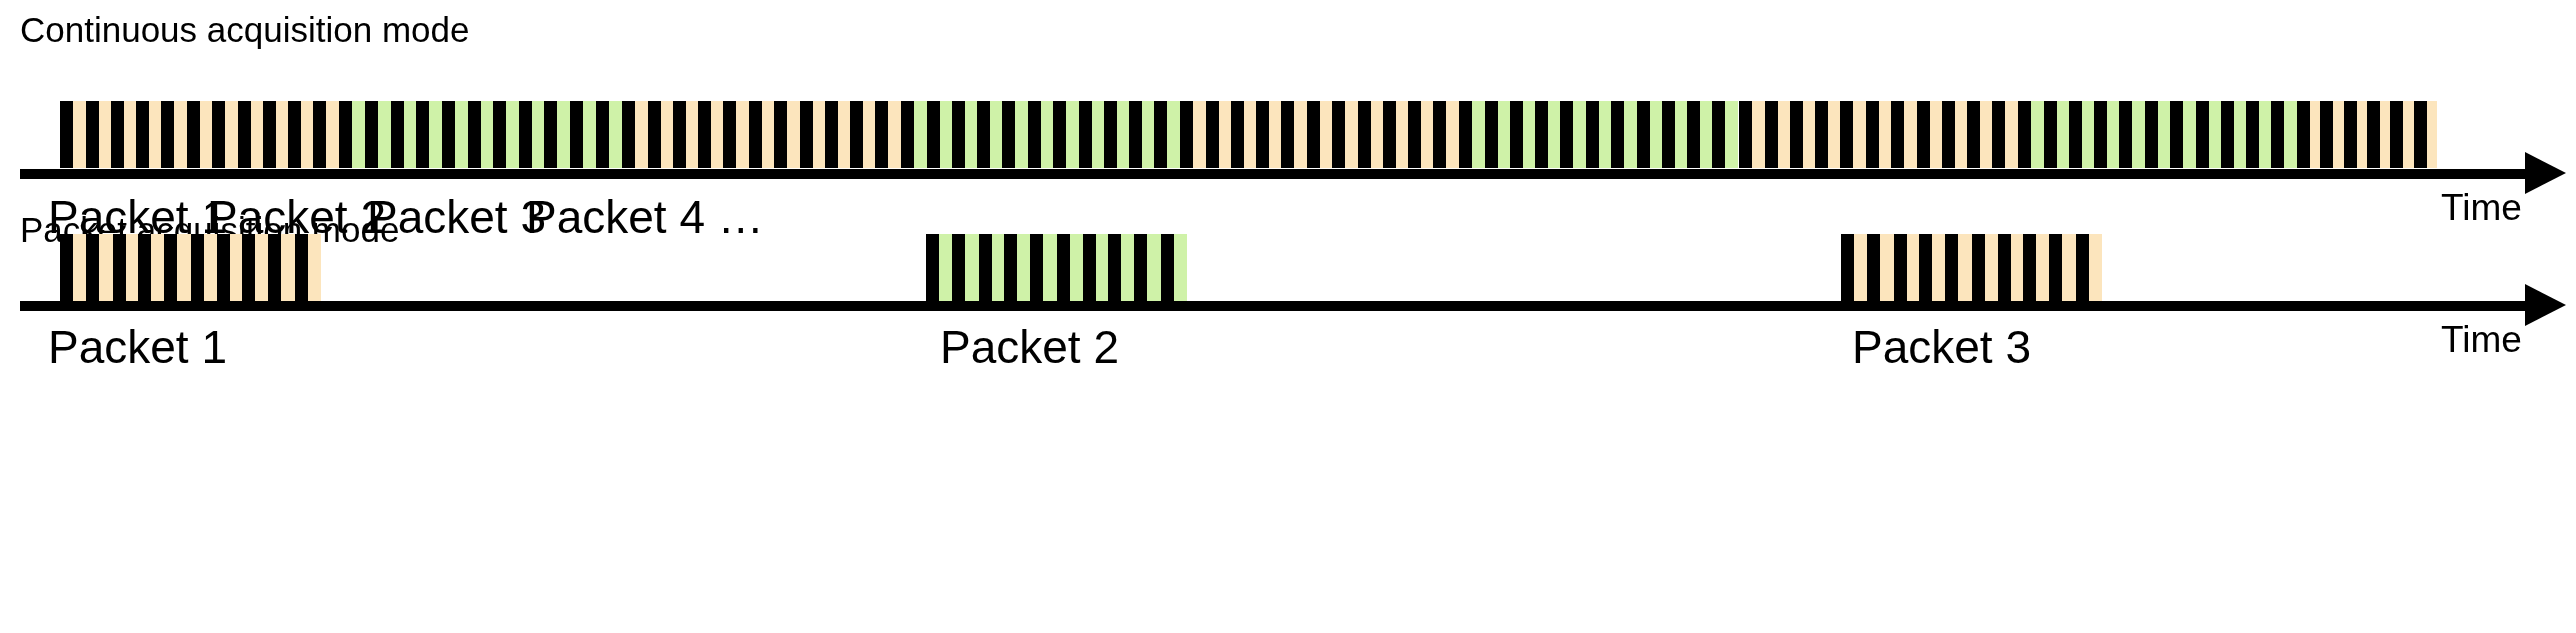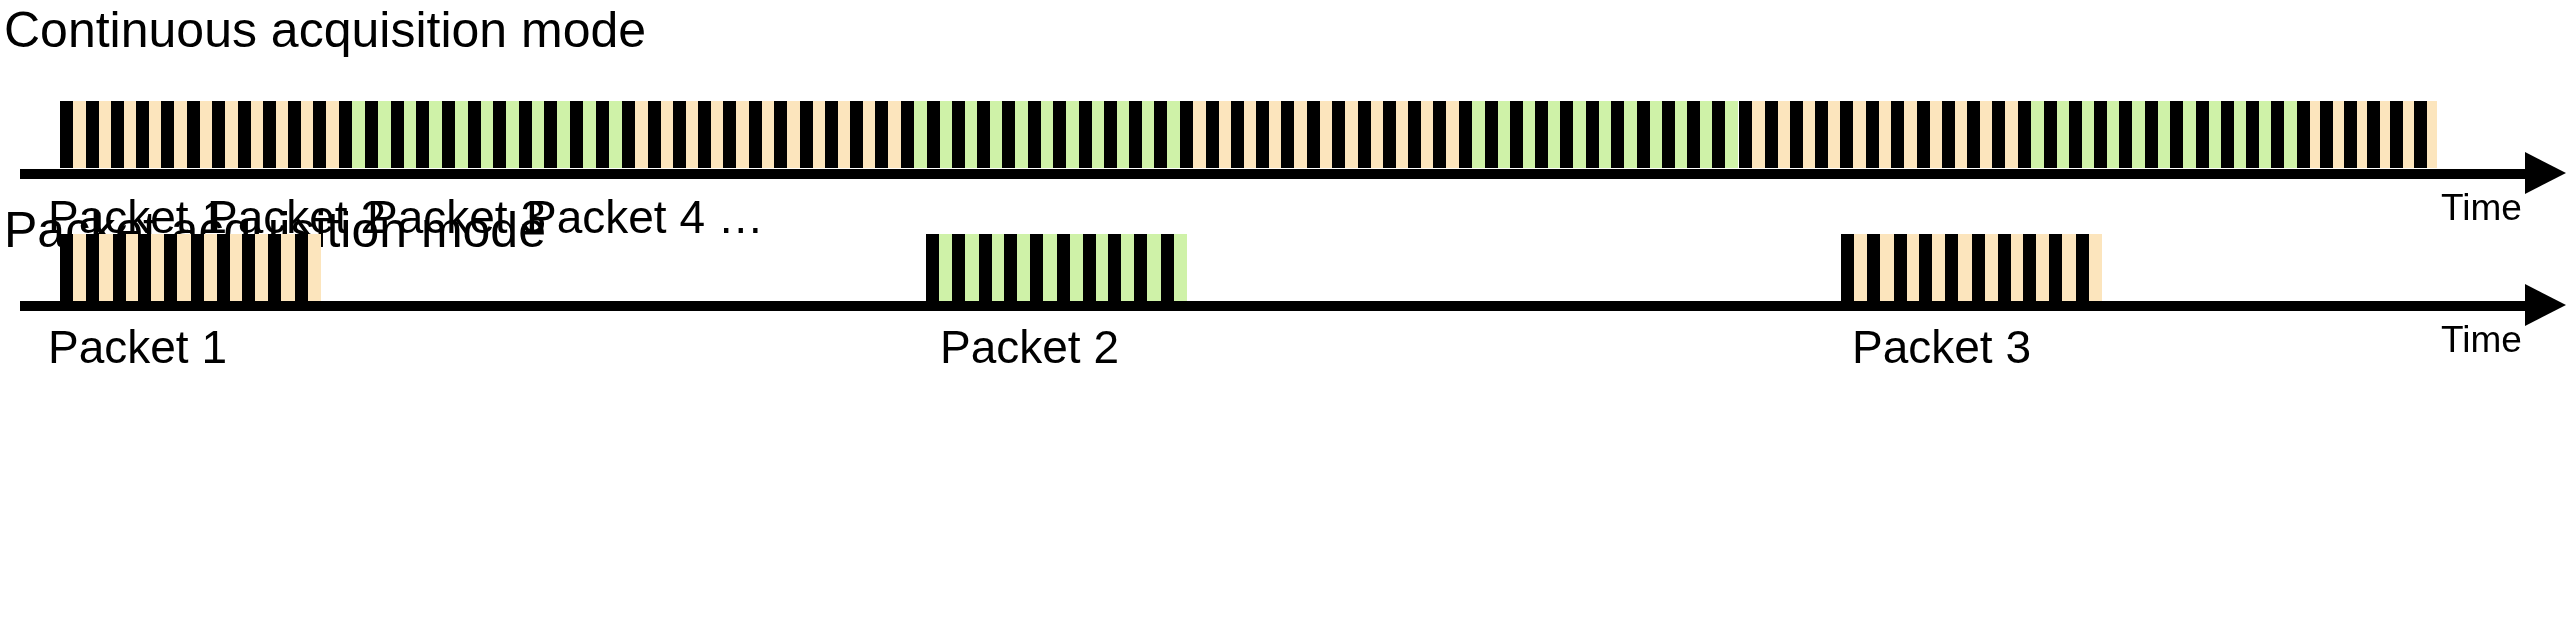--- a/index.html
+++ b/index.html
@@ -25,22 +25,22 @@
   }
 
   .panel {
     position: absolute;
     left: 0;
     width: 2576px;
   }
 
   .panel-title {
     position: absolute;
-    left: 4px;
-    font-size: 50px;
+    left: 20px;
+    font-size: 35px;
     line-height: 52px;
     letter-spacing: 0px;
     white-space: nowrap;
     color: #000000;
   }
 
   
   .axis-line {
     position: absolute;
     height: 10px;

